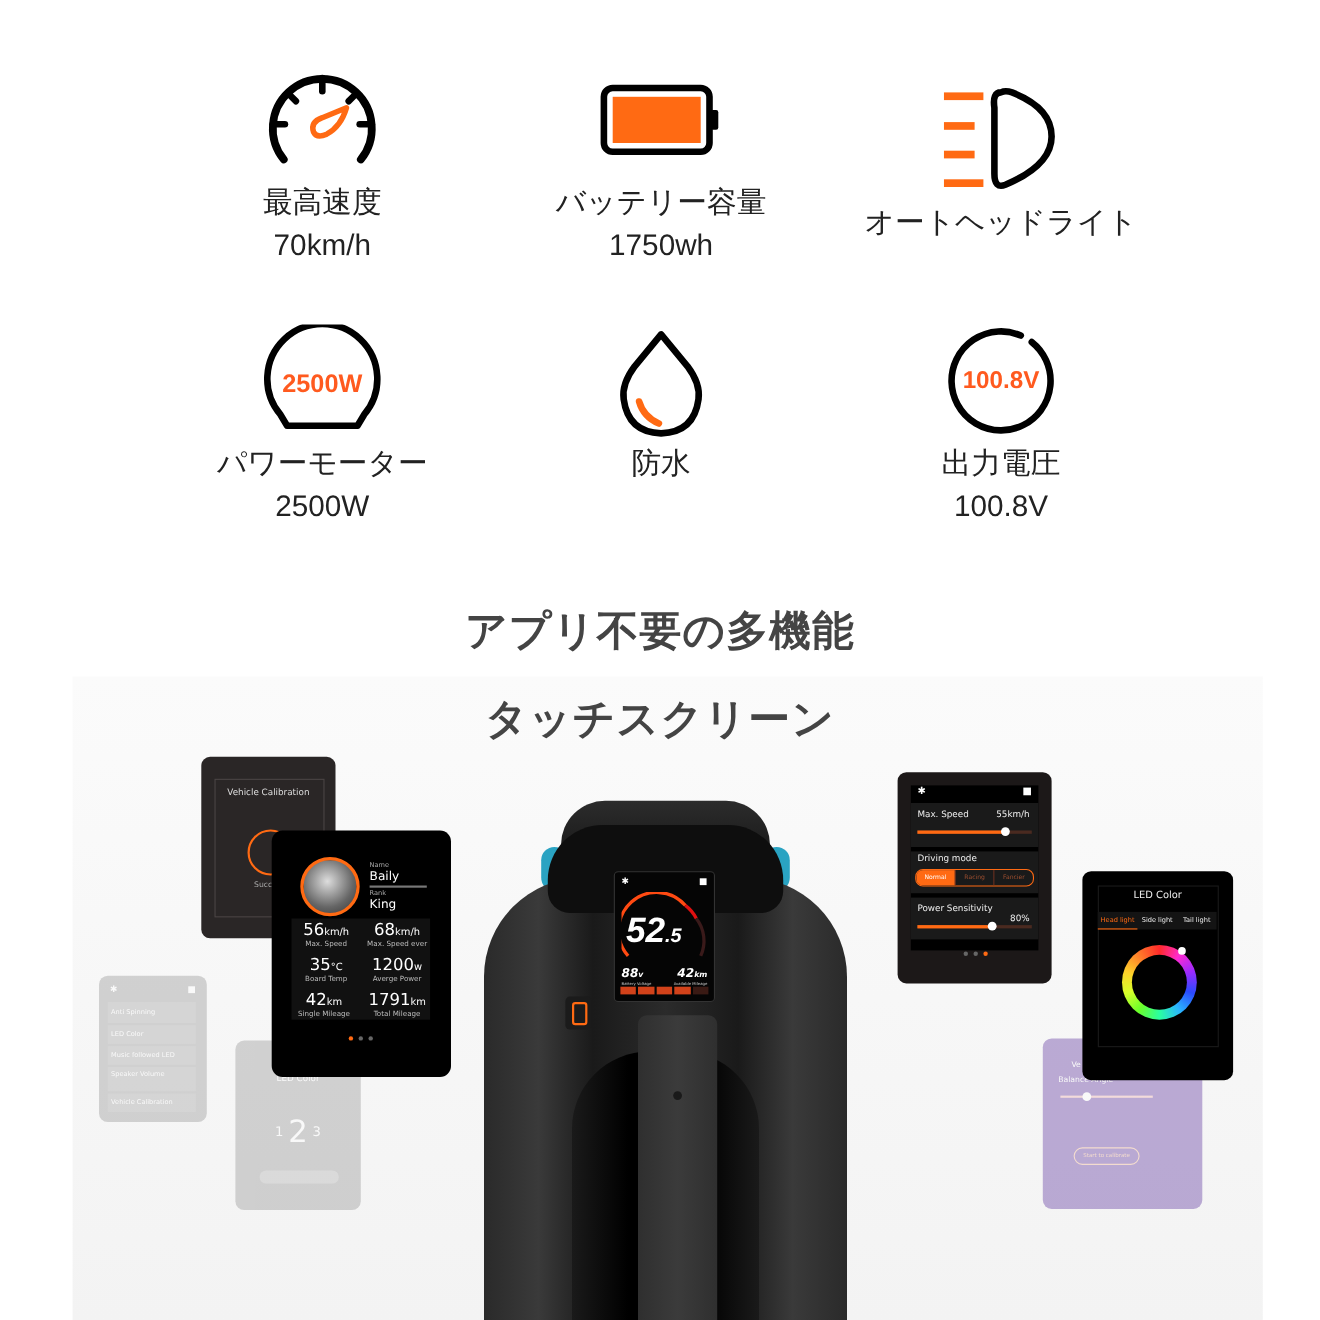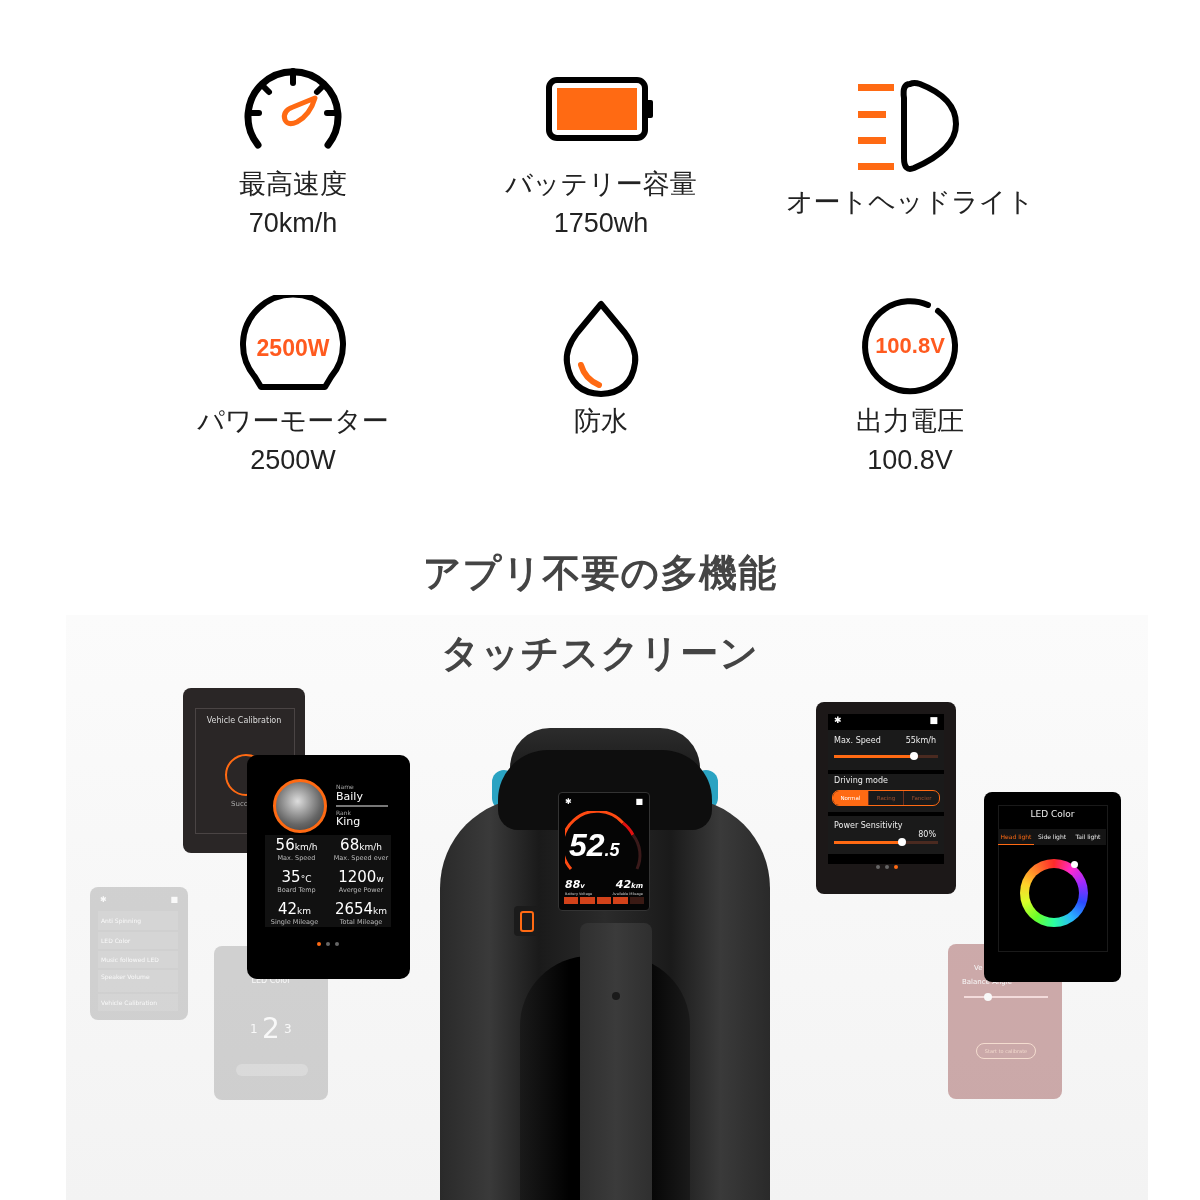--- a/index.html
+++ b/index.html
@@ -134,21 +134,21 @@
   </div>
   <div style="position:absolute;left:81px;top:112px;width:66px;text-align:center;color:#fff;">
     <span style="font-size:15px;">1200</span><span style="font-size:9px;">w</span>
     <div style="font-size:6.5px;color:#bbb;">Averge Power</div>
   </div>
   <div style="position:absolute;left:14px;top:144px;width:67px;text-align:center;color:#fff;">
     <span style="font-size:15px;">42</span><span style="font-size:9px;">km</span>
     <div style="font-size:6.5px;color:#bbb;">Single Mileage</div>
   </div>
   <div style="position:absolute;left:81px;top:144px;width:66px;text-align:center;color:#fff;">
-    <span style="font-size:15px;">2654</span><span style="font-size:9px;">km</span>
+    <span style="font-size:15px;">1791</span><span style="font-size:9px;">km</span>
     <div style="font-size:6.5px;color:#bbb;">Total Mileage</div>
   </div>
   <div style="position:absolute;left:70px;top:176px;">
     <span style="display:inline-block;width:4px;height:4px;border-radius:50%;background:#ff6a13;"></span>
     <span style="display:inline-block;width:4px;height:4px;border-radius:50%;background:#666;"></span>
     <span style="display:inline-block;width:4px;height:4px;border-radius:50%;background:#666;"></span>
   </div>
 </div>
 
 <div style="position:absolute;left:440px;top:728px;width:330px;height:472px;">
@@ -192,21 +192,21 @@
     <div style="position:absolute;left:5px;bottom:6px;width:80px;height:7px;display:flex;gap:2px;">
       <span style="flex:1;background:#d2421a;"></span>
         <span style="flex:1;background:#d2421a;"></span>
         <span style="flex:1;background:#d2421a;"></span>
         <span style="flex:1;background:#d2421a;"></span>
         <span style="flex:1;background:#3a1a14;"></span>
     </div>
   </div>
 </div>
 
-<div class="screen faded" style="left:948px;top:944px;width:114px;height:155px;background:#7f1d1d;">
+<div class="screen faded" style="left:948px;top:944px;width:114px;height:155px;background:#4c1d95;padding-left:31px;">
   <div style="position:absolute;left:26px;top:20px;color:#fff;font-size:7px;">Ve</div>
   <div style="position:absolute;left:14px;top:34px;color:#fff;font-size:7px;">Balance Angle</div>
   <div style="position:absolute;left:16px;top:52px;width:84px;height:2px;background:#eaa;">
       <div style="position:absolute;left:20px;top:-3px;width:8px;height:8px;border-radius:50%;background:#fff;"></div>
     </div>
   <div style="position:absolute;left:28px;top:99px;width:58px;height:14px;border:1px solid #f2b08a;border-radius:8px;color:#f2b08a;font-size:5px;text-align:center;line-height:14px;">Start to calibrate</div>
 </div>
 
 <div class="screen" style="left:816px;top:702px;width:140px;height:192px;background:#1c1818;border-radius:8px;">
   <div style="position:absolute;left:12px;top:12px;width:116px;height:150px;background:#000;"></div>

